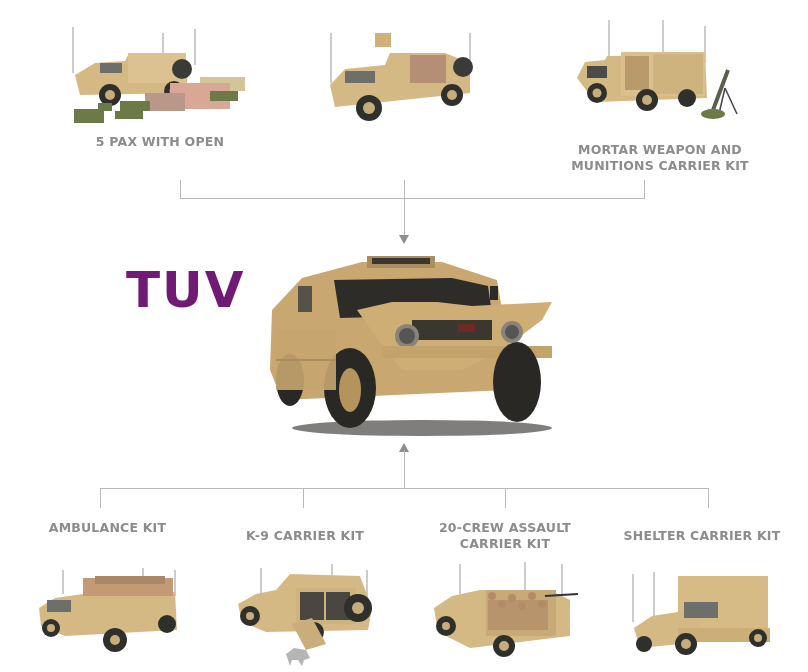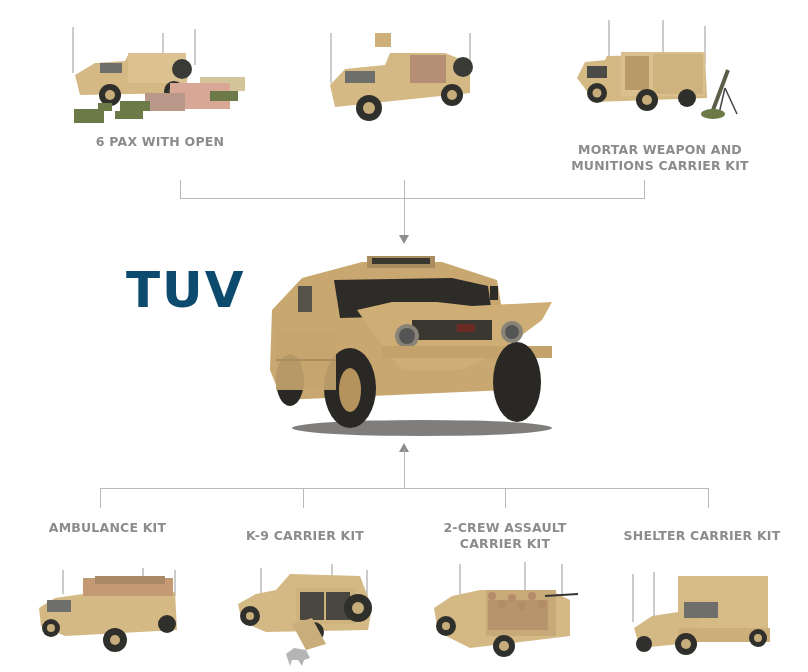--- a/index.html
+++ b/index.html
@@ -10,21 +10,21 @@
              line-height: 16px; text-align: center; letter-spacing: 0.2px;
              font-family: "DejaVu Sans", sans-serif; }
     .line { position: absolute; background: #b9b9b9; }
     .arrow-down { position: absolute; width: 0; height: 0;
                   border-left: 5px solid transparent; border-right: 5px solid transparent;
                   border-top: 9px solid #8e8e8e; }
     .arrow-up { position: absolute; width: 0; height: 0;
                 border-left: 5px solid transparent; border-right: 5px solid transparent;
                 border-bottom: 9px solid #8e8e8e; }
     .logo { position: absolute; font-family: "DejaVu Sans", sans-serif; font-weight: bold;
-            color: #0c4a6e; font-size: 50px; letter-spacing: 2px; line-height: 1; }
+            color: #701a75; font-size: 50px; letter-spacing: 2px; line-height: 1; }
     .vehicle svg { display: block; }
   </style>
 </head>
 <body>
 
 <div class="abs vehicle" style="left:70px; top:25px; width:185px; height:100px;">
   <svg width="185" height="100" viewBox="0 0 185 100">
     <line x1="3" y1="2" x2="3" y2="48" stroke="#999" stroke-width="1"></line>
     <line x1="93" y1="8" x2="93" y2="40" stroke="#999" stroke-width="1"></line>
     <line x1="125" y1="4" x2="125" y2="40" stroke="#999" stroke-width="1"></line>
@@ -79,21 +79,21 @@
       <circle cx="72" cy="82" r="5" fill="#c8ad7c"></circle>
     <circle cx="112" cy="80" r="9" fill="#2f2f2c"></circle>
     <line x1="138" y1="92" x2="153" y2="52" stroke="#5b5f4a" stroke-width="4"></line>
     <line x1="150" y1="70" x2="143" y2="100" stroke="#444" stroke-width="1.5"></line>
     <line x1="150" y1="70" x2="162" y2="96" stroke="#444" stroke-width="1.5"></line>
     <ellipse cx="138" cy="96" rx="12" ry="5" fill="#6b7a46"></ellipse>
   </svg>
 </div>
 
 <div class="label" style="left:60px; top:134px; width:200px;">
-  <div>6 PAX WITH OPEN</div>
+  <div>5 PAX WITH OPEN</div>
 </div>
 <div class="label" style="left:300px; top:134px; width:208px;">
 </div>
 <div class="label" style="left:560px; top:142px; width:200px;">
   <div>MORTAR WEAPON AND</div>
   <div>MUNITIONS CARRIER KIT</div>
 </div>
 
 <div class="line" style="left:180px; top:180px; width:1px; height:19px;"></div>
 <div class="line" style="left:644px; top:180px; width:1px; height:19px;"></div>
@@ -137,21 +137,21 @@
 <div class="line" style="left:505px; top:488px; width:1px; height:20px;"></div>
 <div class="line" style="left:708px; top:488px; width:1px; height:20px;"></div>
 
 <div class="label" style="left:20px; top:520px; width:175px;">
   <div>AMBULANCE KIT</div>
 </div>
 <div class="label" style="left:220px; top:528px; width:170px;">
   <div>K-9 CARRIER KIT</div>
 </div>
 <div class="label" style="left:420px; top:520px; width:170px;">
-  <div>2-CREW ASSAULT</div>
+  <div>20-CREW ASSAULT</div>
   <div>CARRIER KIT</div>
 </div>
 <div class="label" style="left:612px; top:528px; width:180px;">
   <div>SHELTER CARRIER KIT</div>
 </div>
 
 <div class="abs vehicle" style="left:35px; top:568px; width:150px; height:88px;">
   <svg width="150" height="88" viewBox="0 0 150 88">
     <line x1="28" y1="2" x2="28" y2="26" stroke="#999"></line>
     <line x1="108" y1="0" x2="108" y2="30" stroke="#999"></line>

